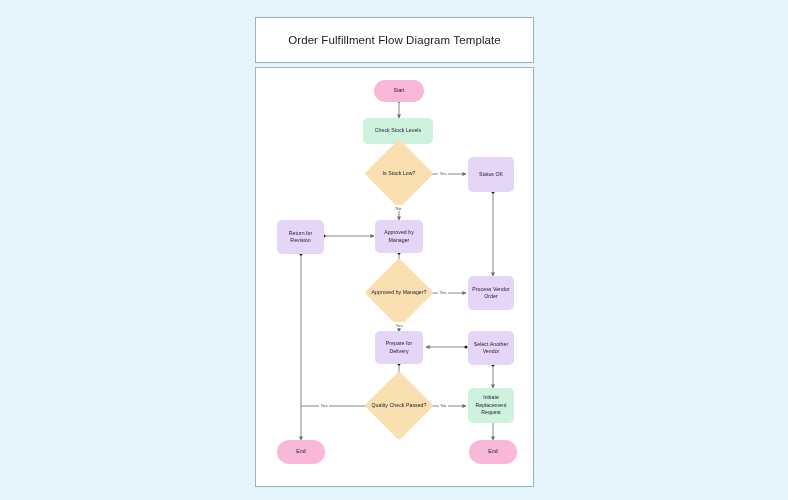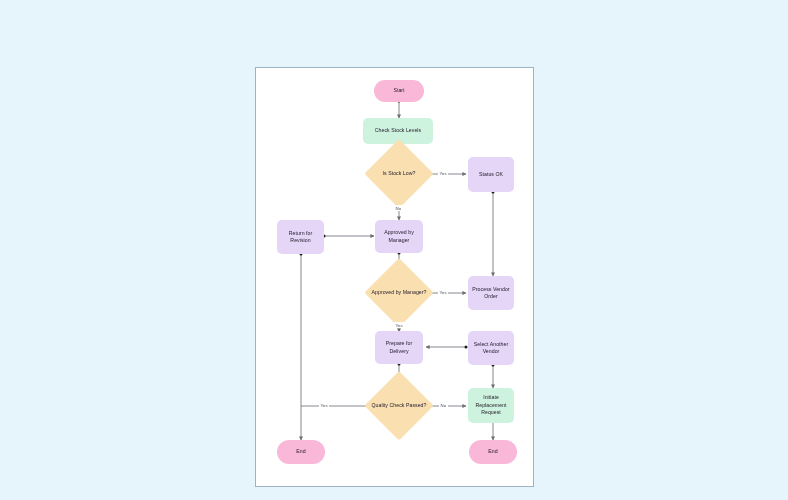--- a/index.html
+++ b/index.html
@@ -123,20 +123,23 @@
     z-index: 4;
     white-space: nowrap;
     letter-spacing: 0.05px;
   }
 </style>
 </head>
 <body>
 
 <div id="app-root">
 
+  <div id="title-panel">
+    <div id="title-text">Order Fulfillment Flow Diagram Template</div>
+  </div>
 
   <div id="canvas-panel">
     <div id="diagram-layer">
 
       <svg id="edges-svg" viewBox="0 0 279 420" width="279" height="420">
         <defs>
           <marker id="arrow" viewBox="0 0 10 10" refX="9" refY="5" markerWidth="5" markerHeight="5" orient="auto-start-reverse">
             <path d="M 0 0 L 10 5 L 0 10 z" fill="#6b6b73"></path>
           </marker>
         </defs>

